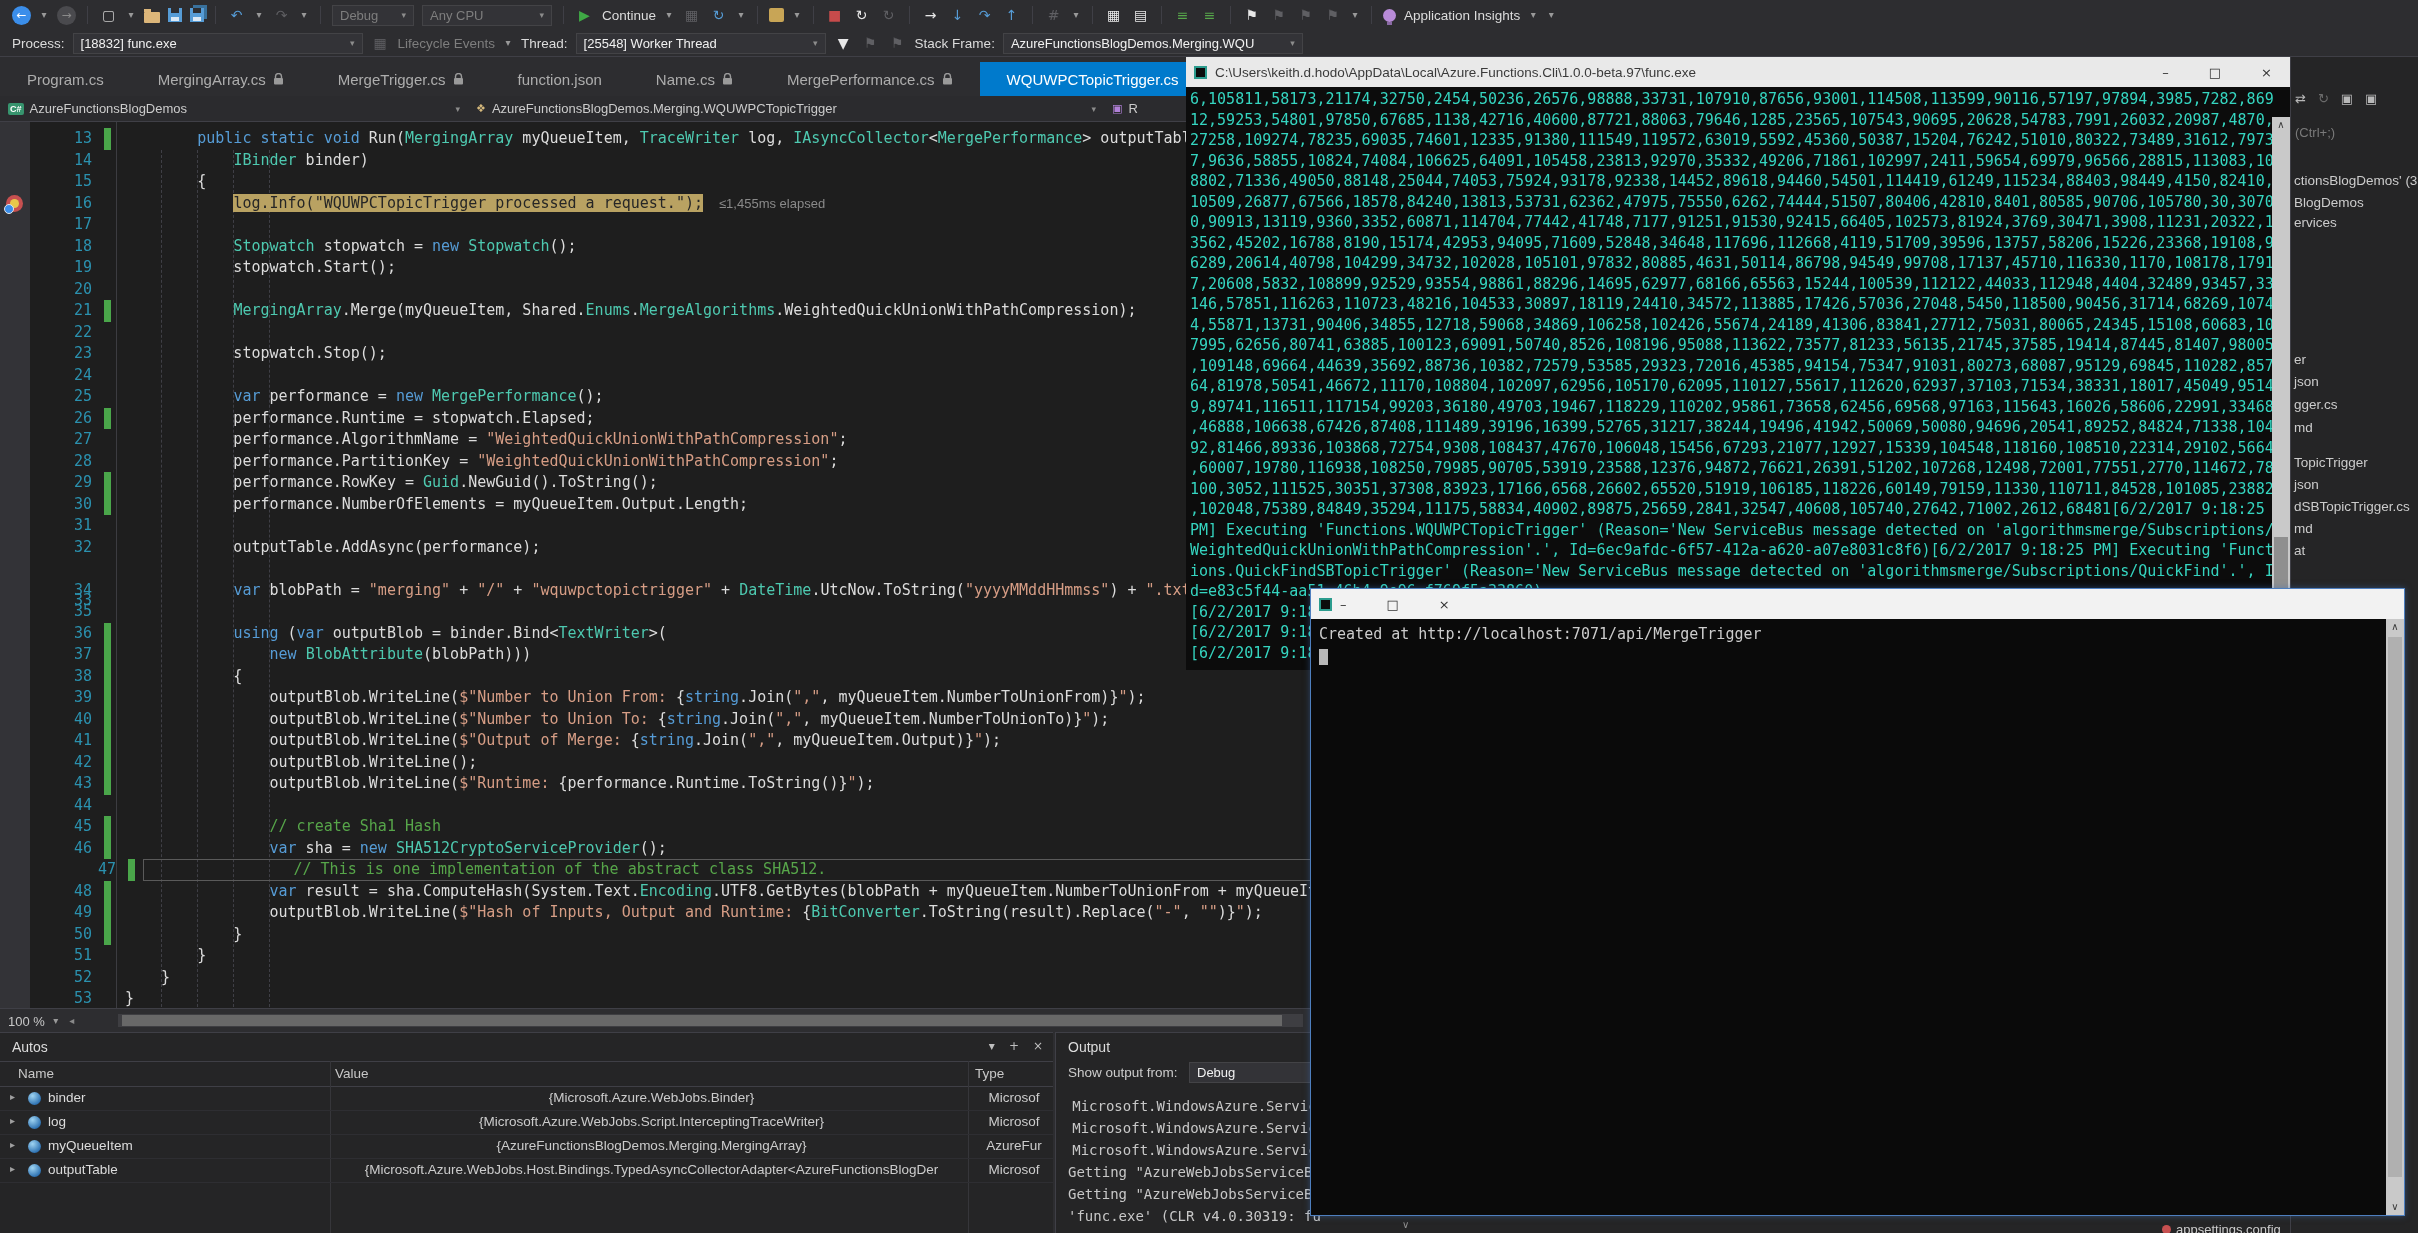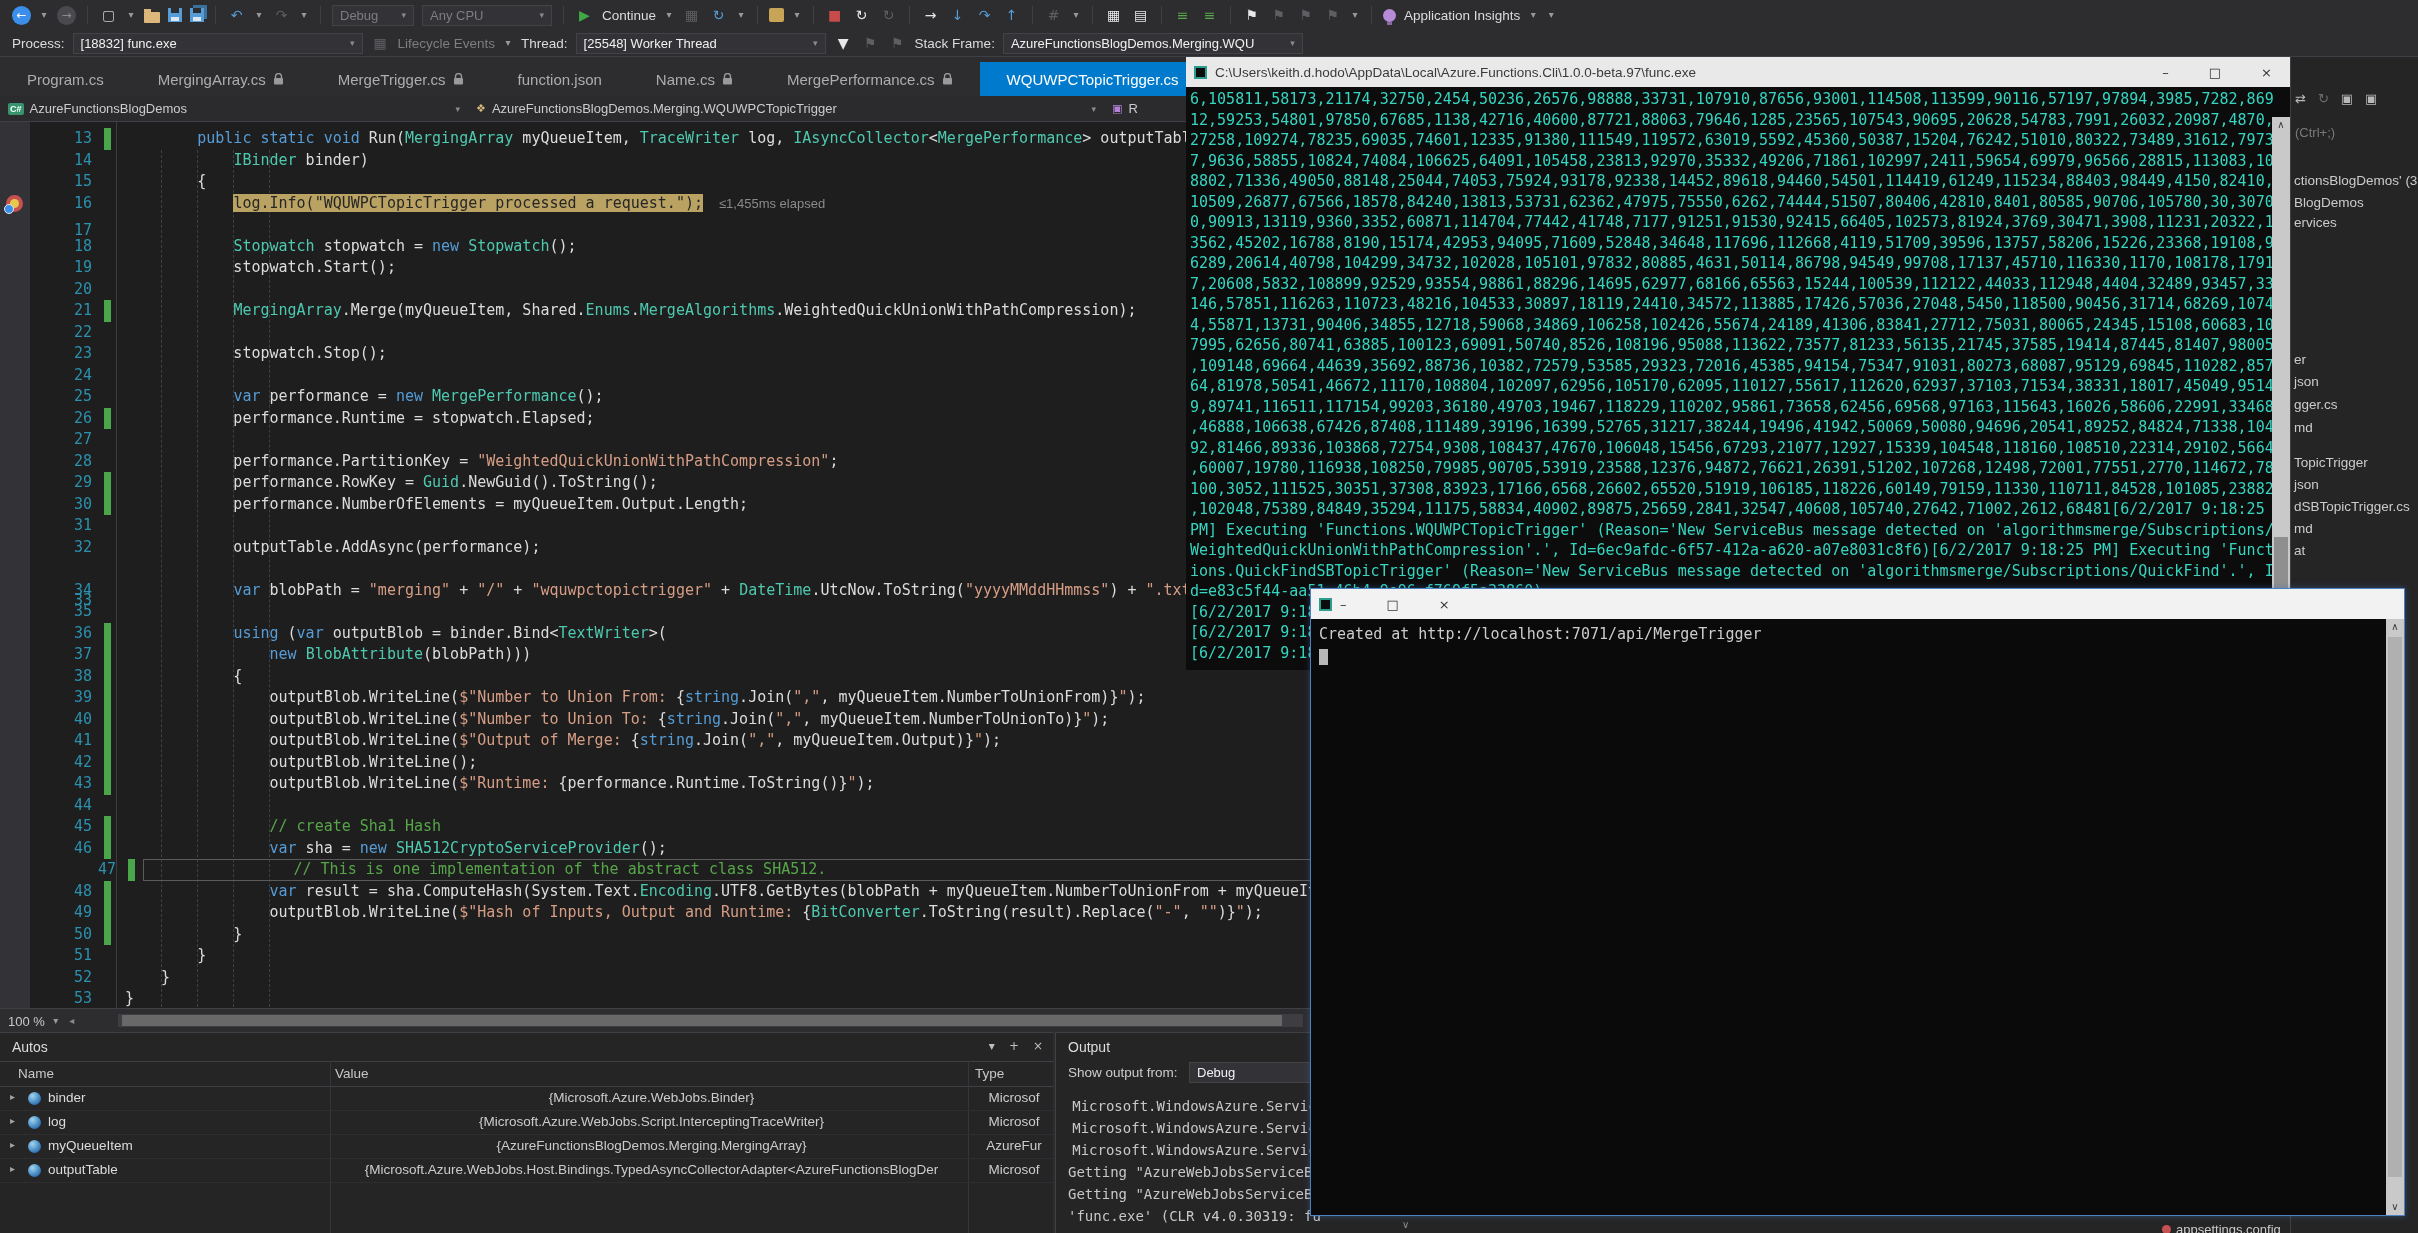--- a/index.html
+++ b/index.html
@@ -279,21 +279,21 @@
         </div>
         <div class="code-row" style="top: 49px;">
           <span class="ln">15</span>
           <pre class="codeln">        {</pre>
         </div>
         <div class="code-row" style="top: 70.5px;">
           <span class="ln">16</span>
           <div class="diag" style="top: 2px;"></div>
           <pre class="codeln">            <span class="cur">log.Info("WQUWPCTopicTrigger processed a request.");</span><span class="ptip">≤1,455ms elapsed</span></pre>
         </div>
-        <div class="code-row" style="top: 98px;">
+        <div class="code-row" style="top: 92px;">
           <span class="ln">17</span>
           <pre class="codeln"></pre>
         </div>
         <div class="code-row" style="top: 113.5px;">
           <span class="ln">18</span>
           <pre class="codeln">            <span class="t">Stopwatch</span> stopwatch = <span class="k">new</span> <span class="t">Stopwatch</span>();</pre>
         </div>
         <div class="code-row" style="top: 135px;">
           <span class="ln">19</span>
           <pre class="codeln">            stopwatch.Start();</pre>
@@ -323,20 +323,21 @@
           <span class="ln">25</span>
           <pre class="codeln">            <span class="k">var</span> performance = <span class="k">new</span> <span class="t">MergePerformance</span>();</pre>
         </div>
         <div class="code-row" style="top: 285.5px;">
           <span class="ln">26</span>
           <div class="chg"></div>
           <pre class="codeln">            performance.Runtime = stopwatch.Elapsed;</pre>
         </div>
         <div class="code-row" style="top: 307px;">
           <span class="ln">27</span>
+          <pre class="codeln">            performance.AlgorithmName = <span class="s">"WeightedQuickUnionWithPathCompression"</span>;</pre>
         </div>
         <div class="code-row" style="top: 328.5px;">
           <span class="ln">28</span>
           <pre class="codeln">            performance.PartitionKey = <span class="s">"WeightedQuickUnionWithPathCompression"</span>;</pre>
         </div>
         <div class="code-row" style="top: 350px;">
           <span class="ln">29</span>
           <div class="chg"></div>
           <pre class="codeln">            performance.RowKey = <span class="t">Guid</span>.NewGuid().ToString();</pre>
         </div>

